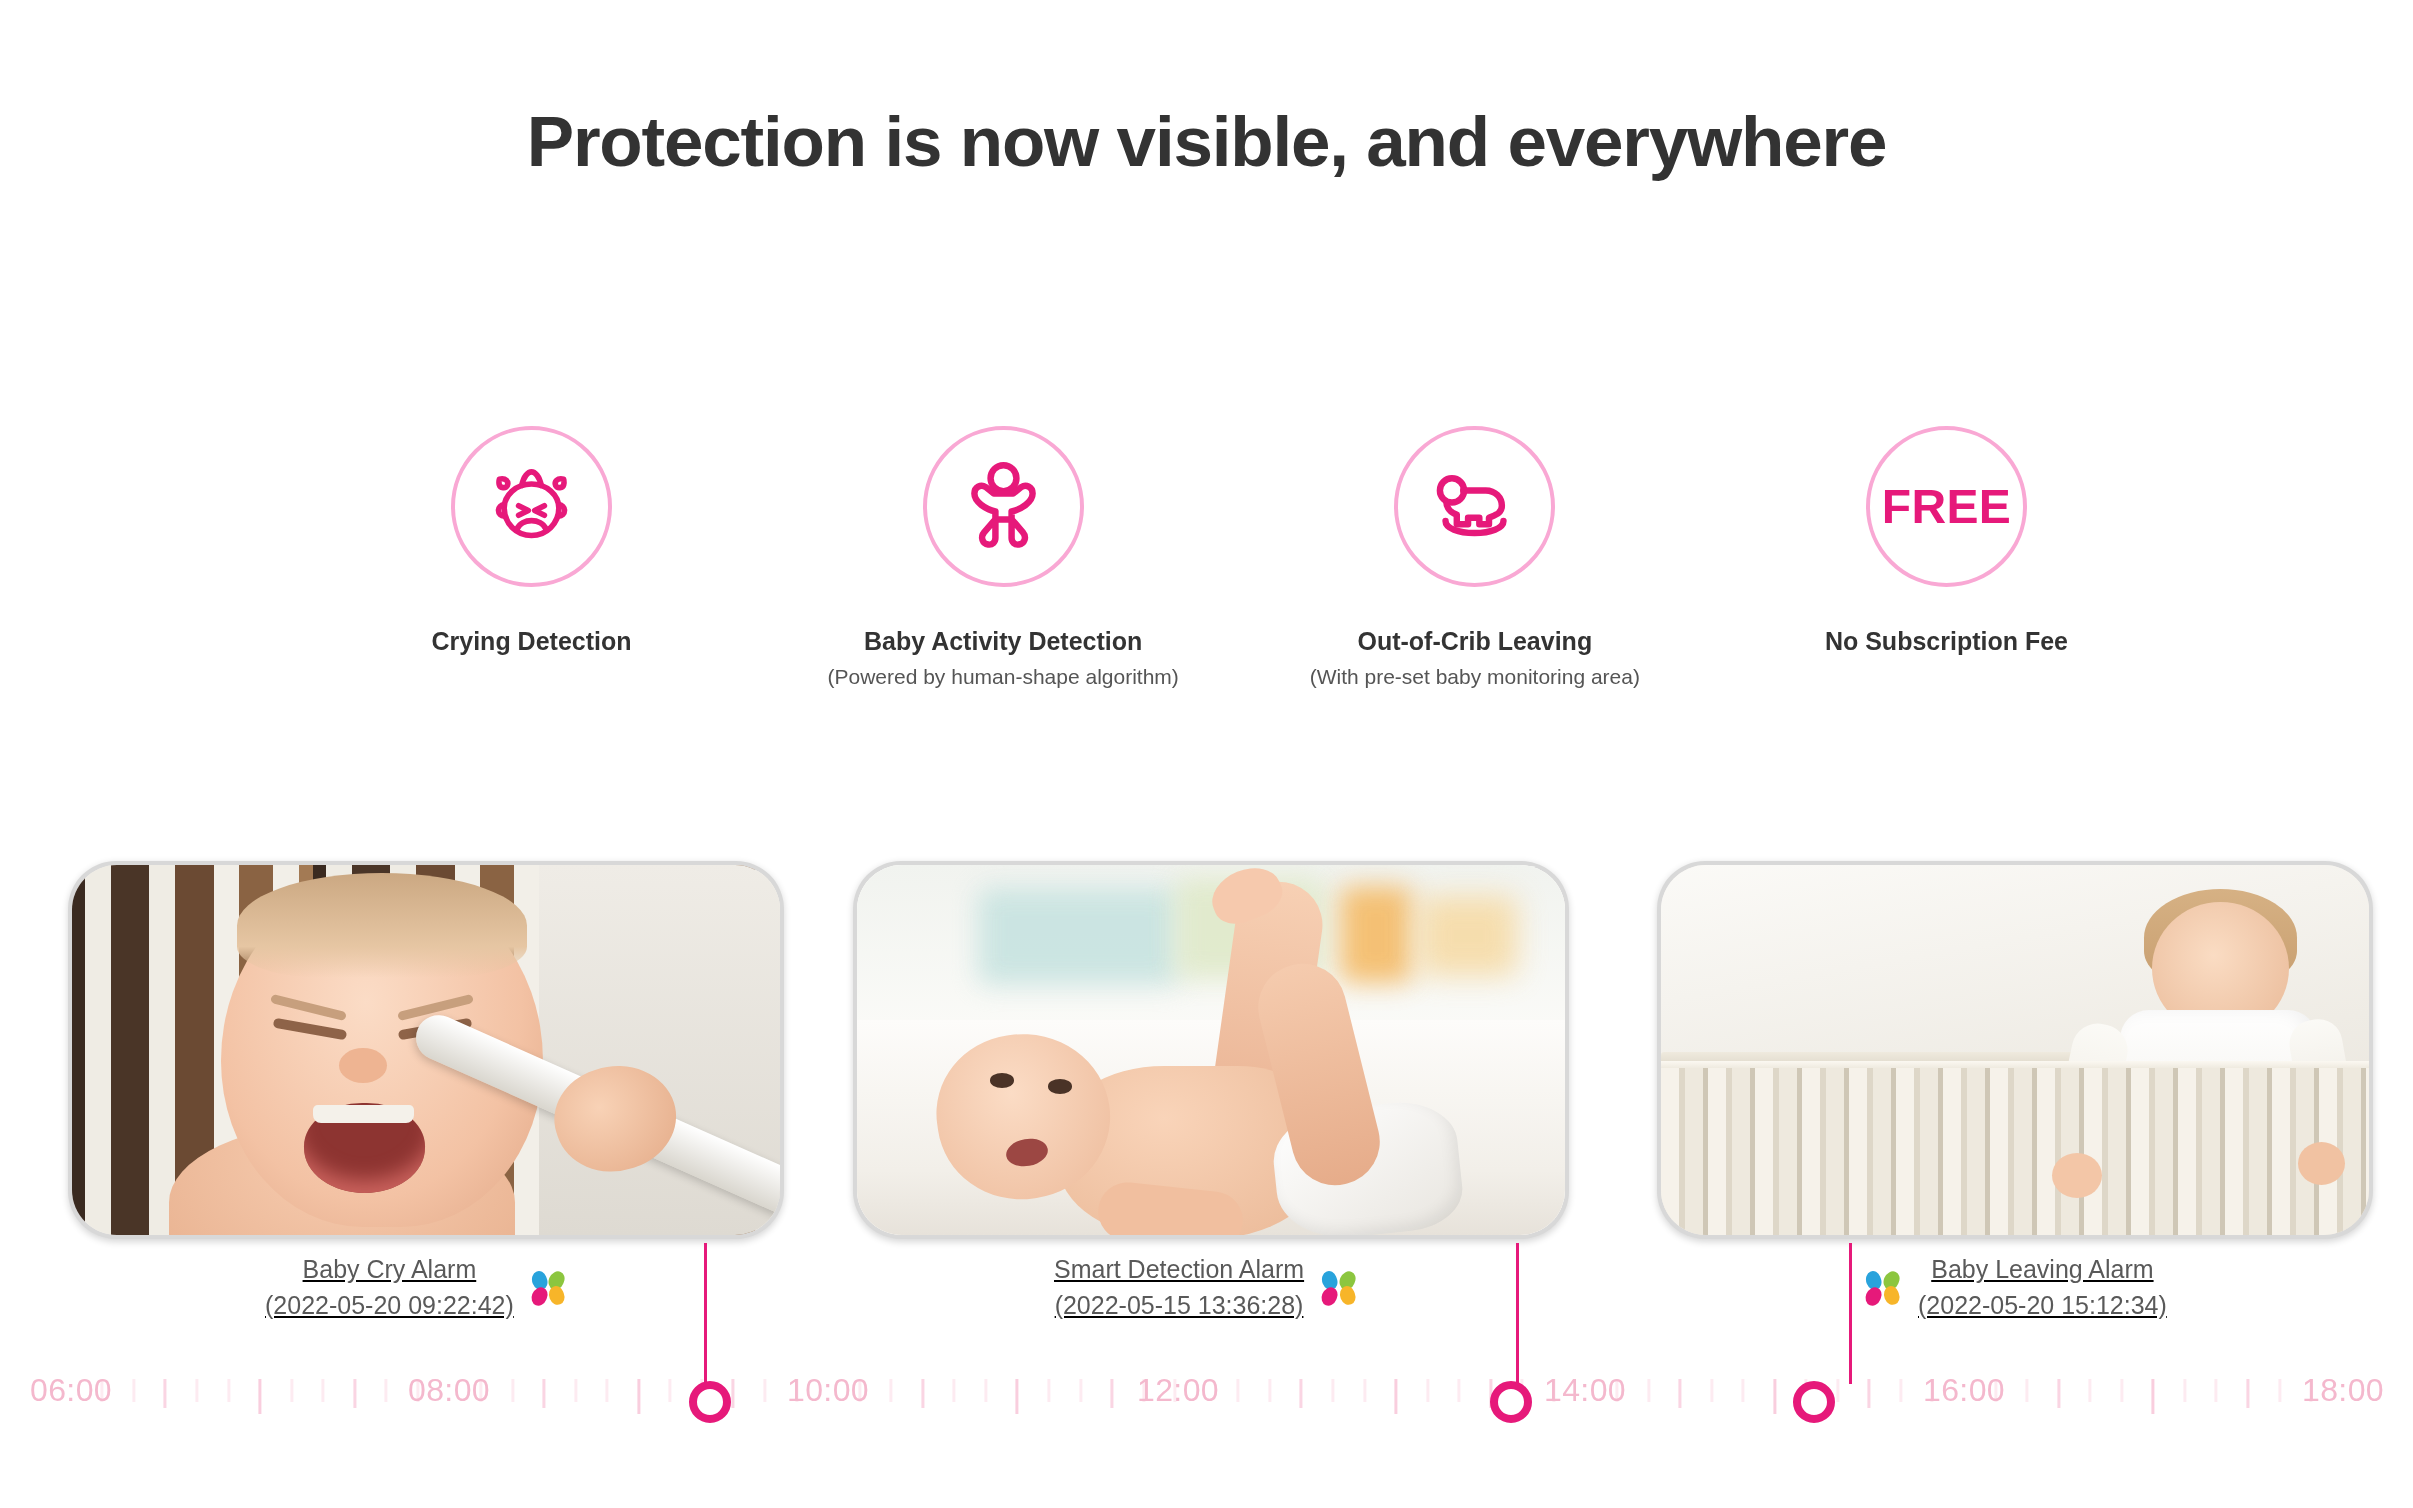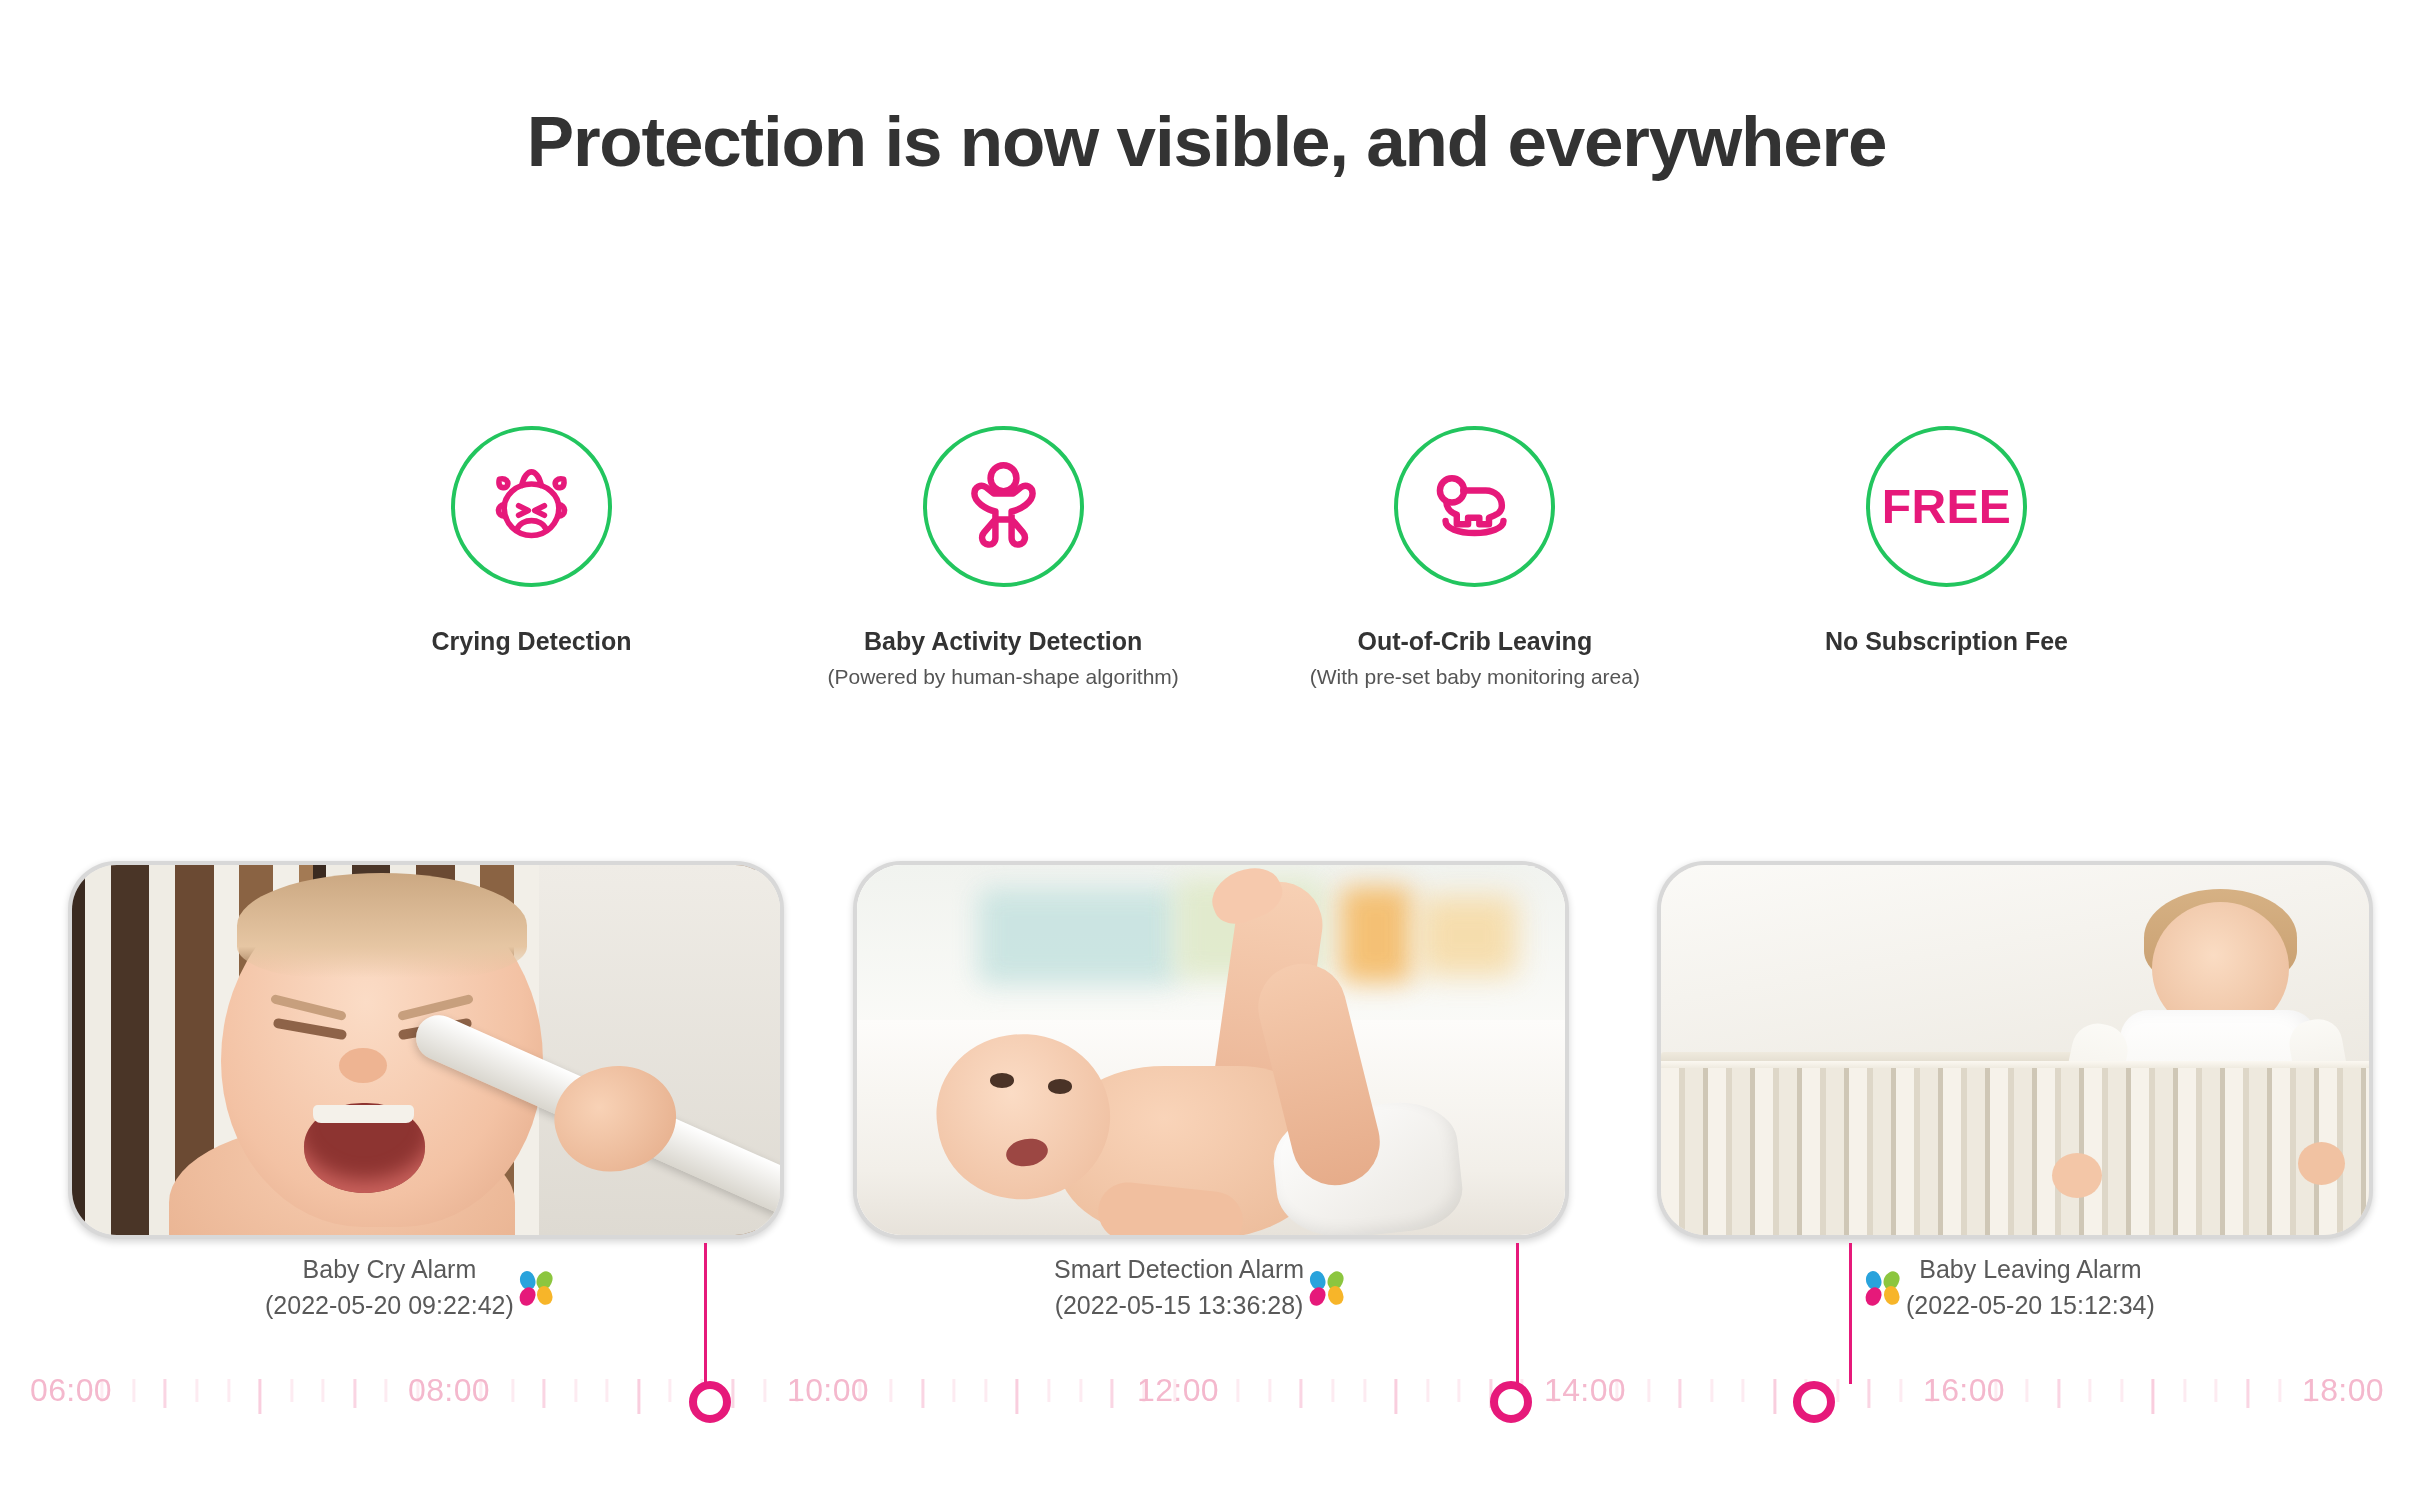--- a/index.html
+++ b/index.html
@@ -62,21 +62,21 @@
   .feature {
     width: 451px;
     display: flex;
     flex-direction: column;
     align-items: center;
   }
   .feature-circle {
     width: 161px;
     height: 161px;
     border-radius: 50%;
-    border: 4px solid #22c55e;
+    border: 4px solid #f9a8d4;
     display: flex;
     align-items: center;
     justify-content: center;
     background: #ffffff;
   }
   .feature-circle svg { display: block; }
   .free-text {
     font-size: 48px;
     font-weight: 700;
     color: #e6197a;
@@ -379,21 +379,22 @@
     position: absolute;
     width: 3.2px;
     background: #e6197a;
   }
 
   
   .caption {
     position: absolute;
     display: flex;
     align-items: center;
-    gap: 6px;
+    gap: 18px;
+    text-decoration: underline;
   }
   .caption-text {
     font-size: 25px;
     color: #595959;
     line-height: 1.42;
     text-align: center;
     white-space: nowrap;
   }
   .pinwheel {
     flex: 0 0 auto;

